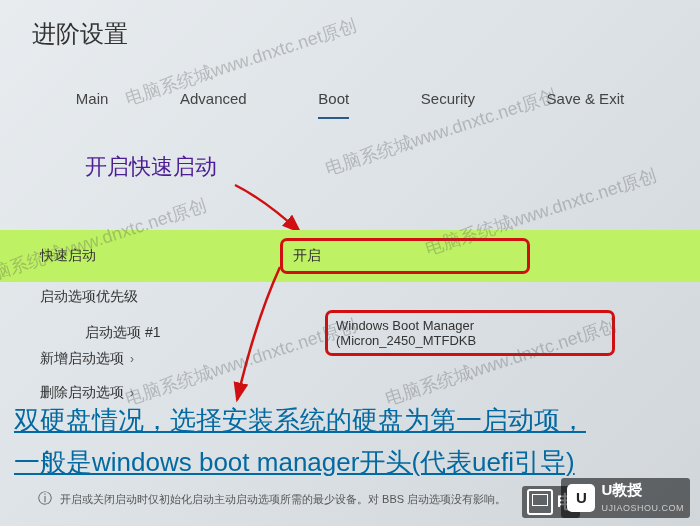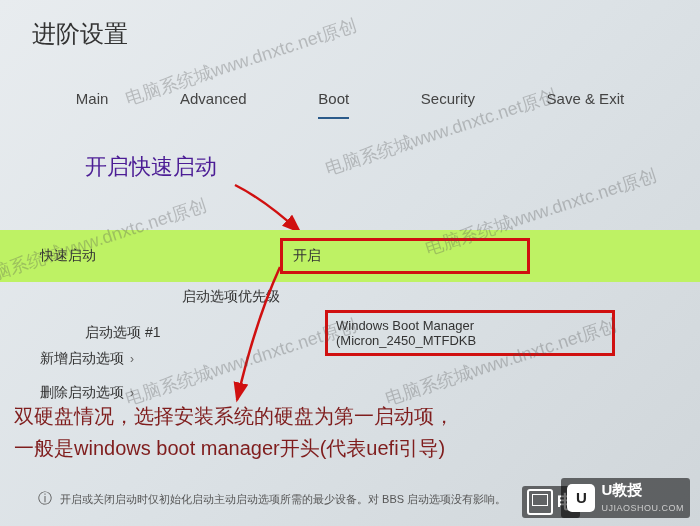--- a/index.html
+++ b/index.html
@@ -74,33 +74,33 @@
     .setting-label {
       width: 240px;
       font-size: 14px;
       color: #333;
     }
     .setting-value {
       flex: 1;
       font-size: 14px;
       color: #333;
       padding: 4px 8px;
+      border-radius: 7px;
     }
     .row-fastboot {
       top: 230px;
       background: #bef264;
     }
     .row-fastboot .setting-value {
       border: 3px solid #d01010;
       padding: 6px 10px;
       max-width: 250px;
     }
     .row-priority {
       top: 280px;
-      text-align: right;
     }
     .row-bootopt1 {
       top: 302px;
       justify-content: center;
     }
     .row-bootopt1 .setting-value {
       border: 3px solid #d01010;
       padding: 5px 8px;
       font-size: 13px;
       max-width: 290px;
@@ -114,24 +114,25 @@
     .chevron-icon {
       display: inline-block;
       margin-left: 6px;
       font-size: 12px;
       color: #666;
     }
     .annotation-2 {
       position: absolute;
       top: 400px;
       left: 14px;
-      font-size: 20px;
-      color: #7f1d1d;
+      font-size: 26px;
+      color: #0369a1;
       line-height: 1.6;
       font-weight: 500;
+      text-decoration: underline;
     }
     .arrow-2 {
       position: absolute;
       top: 262px;
       left: 225px;
       pointer-events: none;
     }
     .footer-text {
       position: absolute;
       bottom: 18px;

